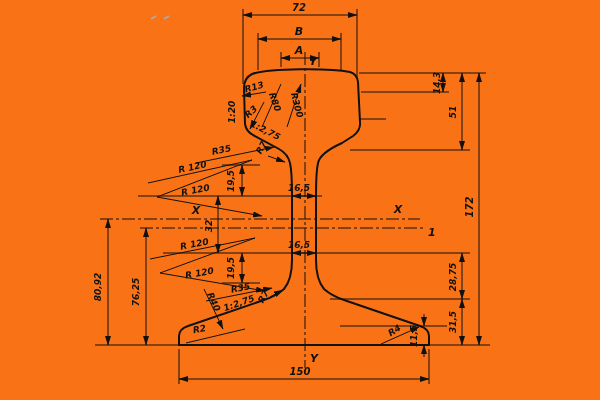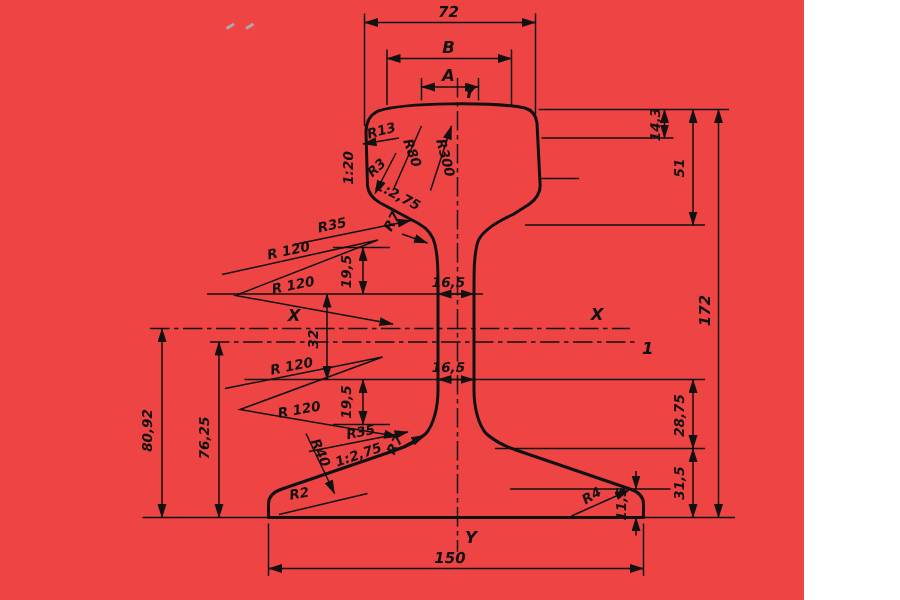--- a/index.html
+++ b/index.html
@@ -1,16 +1,16 @@
 <!DOCTYPE html>
 <html><head>
 <meta charset="utf-8">
 <style>
   html,body{margin:0;padding:0;background:#ffffff;}
-  .canvas{position:relative;width:536px;height:400px;background:#ef4444;overflow:hidden;}
+  .canvas{position:relative;width:600px;height:400px;background:#f97316;overflow:hidden;}
   svg{display:block;}
   .outline{fill:none;stroke:#111;stroke-width:2;stroke-linejoin:round;}
   .thin{fill:none;stroke:#111;stroke-width:1;}
   .axisline{fill:none;stroke:#111;stroke-width:1;stroke-dasharray:13 3 3 3;}
   text{fill:#111;font-family:"DejaVu Sans",sans-serif;font-style:italic;font-weight:bold;}
   .dim{font-size:9px;}
   .dimbig{font-size:10px;}
   .letter{font-size:11px;}
   .mid{text-anchor:middle;}
   .stray{stroke:#aaa;stroke-width:2;}

